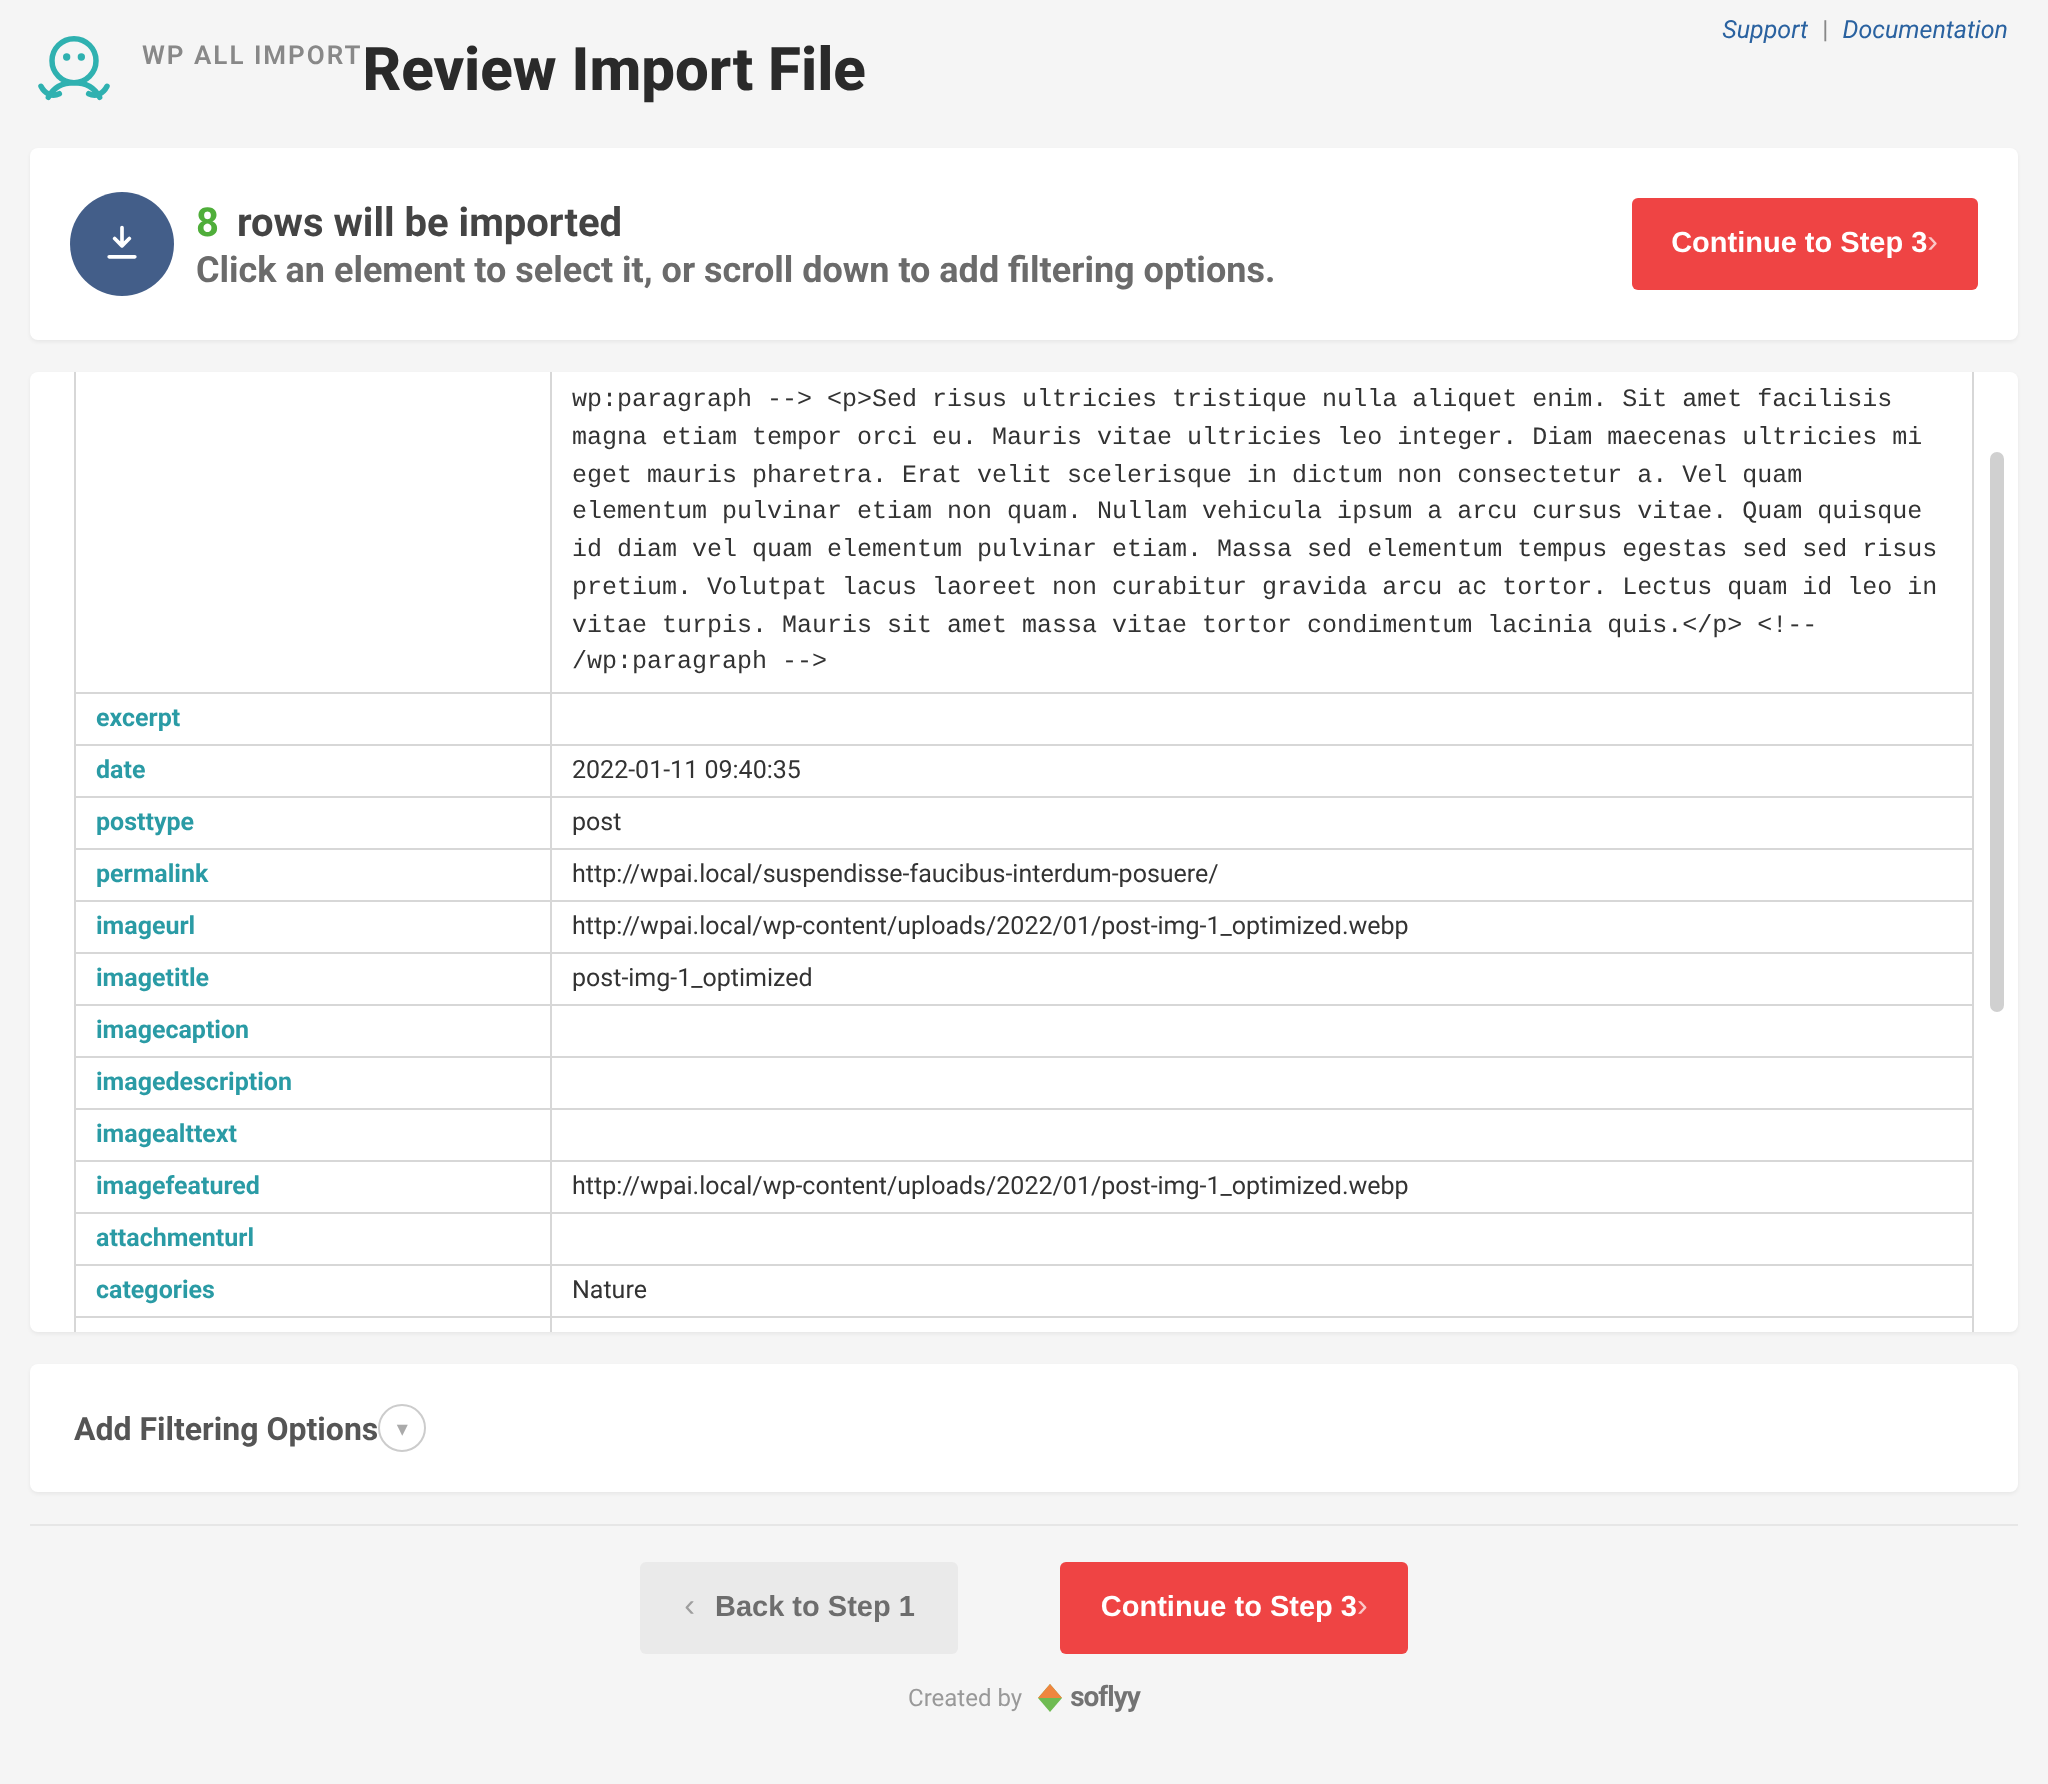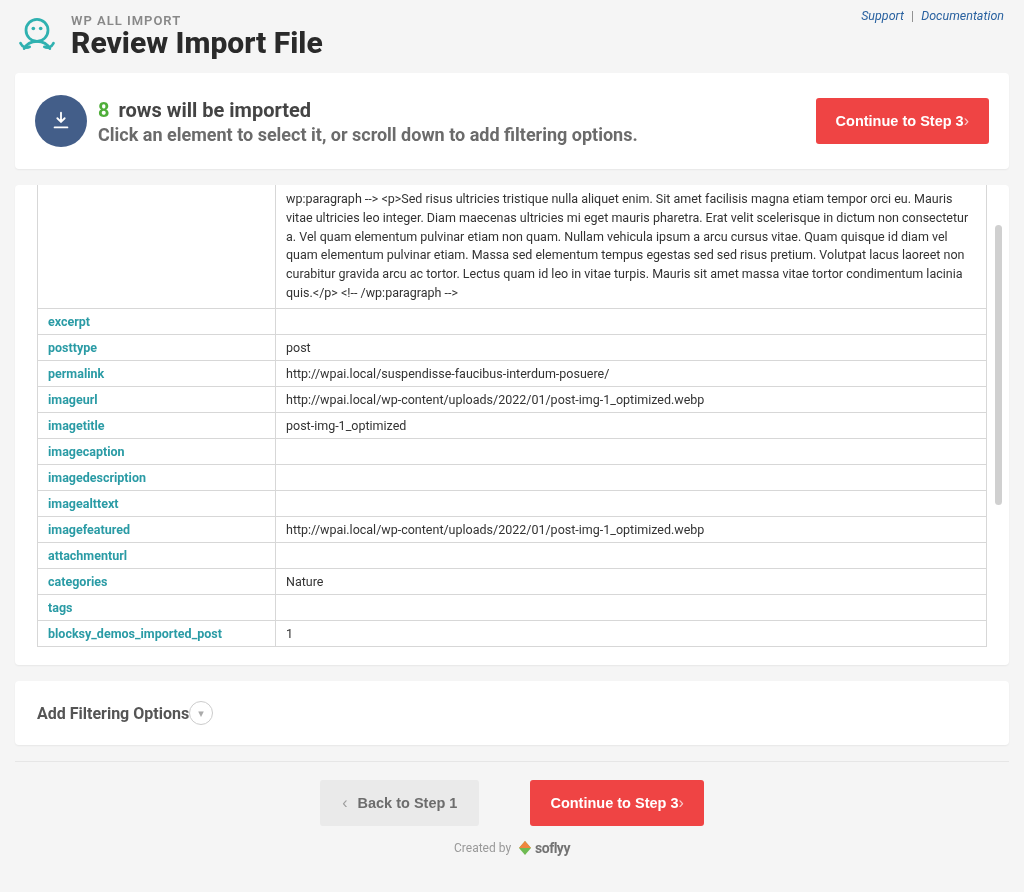--- a/index.html
+++ b/index.html
@@ -17,21 +17,21 @@
       justify-content: space-between;
       padding: 12px 20px 14px 15px;
       background: #f5f5f5;
     }
     .brand-left {
       display: flex;
       align-items: center;
       gap: 12px;
     }
     .brand-icon svg { width: 44px; height: 44px; }
-    .brand-text { display: flex; flex-direction: column; }
+    .brand-text { display: flex; flex-direction: row; }
     .brand-small {
       font-size: 13px;
       color: #888;
       letter-spacing: 1px;
       font-weight: 600;
     }
     .brand-title {
       font-size: 30px;
       font-weight: 800;
       color: #2a2a2a;
@@ -111,21 +111,21 @@
       vertical-align: top;
       font-size: 12.5px;
       word-wrap: break-word;
     }
     col.key-col { width: 238px; }
     td.key {
       color: #2a9ba5;
       font-weight: 700;
     }
     td.val { color: #333; }
-    .partial p { line-height: 1.5; }
+    .partial p { line-height: 1.5; font-family: Liberation Mono, monospace; }
     .filter-panel {
       display: flex;
       align-items: center;
       justify-content: flex-start;
       padding: 20px 22px;
       cursor: pointer;
     }
     .filter-panel h3 { font-size: 16px; font-weight: 700; color: #555; }
     .collapse-icon {
       width: 24px; height: 24px; border: 1px solid #ccc; border-radius: 50%;
@@ -218,20 +218,24 @@
           <td class="key" style="border-top:none;"></td>
           <td class="val partial" style="border-top:none;">
             <p>wp:paragraph --&gt; &lt;p&gt;Sed risus ultricies tristique nulla aliquet enim. Sit amet facilisis magna etiam tempor orci eu. Mauris vitae ultricies leo integer. Diam maecenas ultricies mi eget mauris pharetra. Erat velit scelerisque in dictum non consectetur a. Vel quam elementum pulvinar etiam non quam. Nullam vehicula ipsum a arcu cursus vitae. Quam quisque id diam vel quam elementum pulvinar etiam. Massa sed elementum tempus egestas sed sed risus pretium. Volutpat lacus laoreet non curabitur gravida arcu ac tortor. Lectus quam id leo in vitae turpis. Mauris sit amet massa vitae tortor condimentum lacinia quis.&lt;/p&gt; &lt;!-- /wp:paragraph --&gt;</p>
           </td>
         </tr>
         <tr>
             <td class="key">excerpt</td>
             <td class="val"></td>
           </tr>
         <tr>
+            <td class="key">date</td>
+            <td class="val">2022-01-11 09:40:35</td>
+          </tr>
+        <tr>
             <td class="key">posttype</td>
             <td class="val">post</td>
           </tr>
         <tr>
             <td class="key">permalink</td>
             <td class="val">http://wpai.local/suspendisse-faucibus-interdum-posuere/</td>
           </tr>
         <tr>
             <td class="key">imageurl</td>
             <td class="val">http://wpai.local/wp-content/uploads/2022/01/post-img-1_optimized.webp</td>

